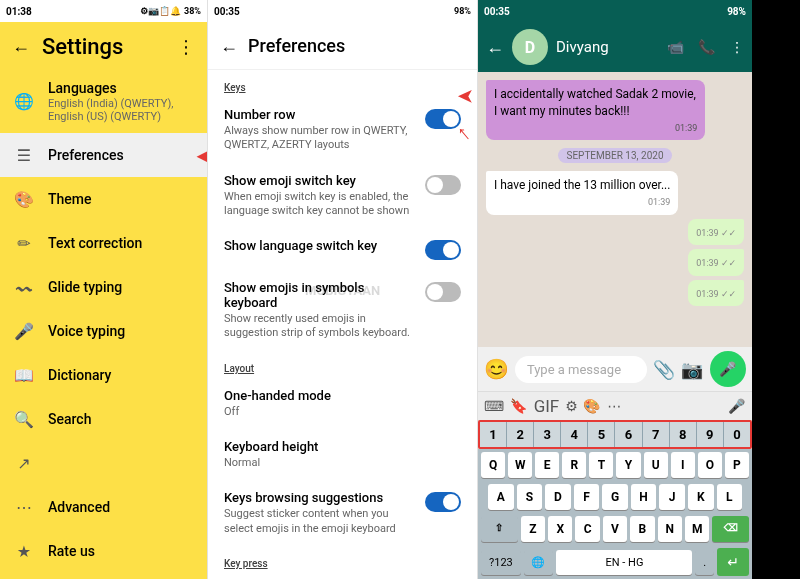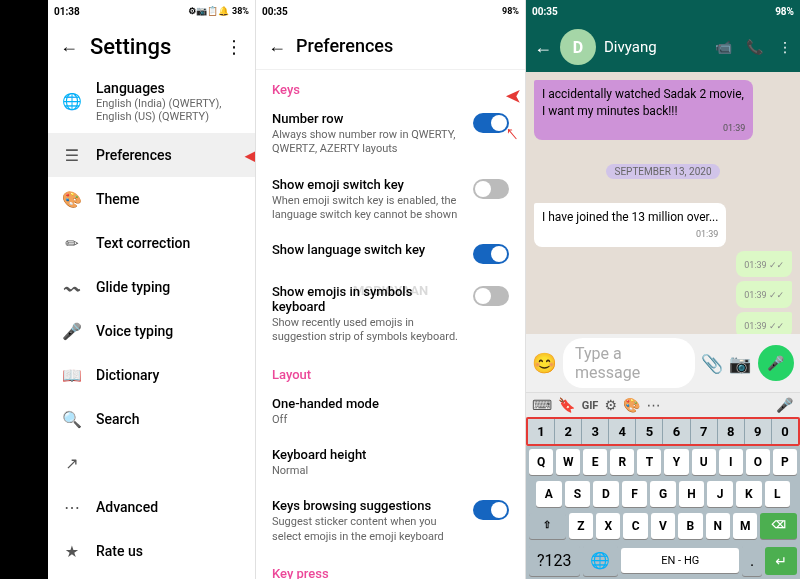--- a/index.html
+++ b/index.html
@@ -2,26 +2,25 @@
 <html><head>
   <meta charset="utf-8">
   <style>
     * { margin: 0; padding: 0; box-sizing: border-box; }
     body { width: 800px; height: 579px; overflow: hidden; display: flex; font-family: 'Roboto', Arial, sans-serif; background: #000; }
 
     
     .panel-settings {
       width: 208px;
       height: 579px;
-      background: #ffffff;
+      background: #fde047;
       display: flex;
       flex-direction: column;
       border-right: 1px solid #e0e0e0;
       overflow: hidden;
-      margin-left: 48px;
     }
     .status-bar-left {
       background: #fff;
       height: 22px;
       display: flex;
       align-items: center;
       padding: 0 6px;
       font-size: 10px;
       color: #000;
       font-weight: bold;
@@ -121,24 +120,25 @@
       font-size: 18px;
       font-weight: 500;
       color: #000;
     }
     .pref-content {
       flex: 1;
       overflow-y: auto;
       padding: 0;
     }
     .section-label {
-      font-size: 13px;
-      color: #ec4899;
+      font-size: 10px;
+      color: #404040;
       padding: 12px 16px 4px;
       font-weight: 500;
+      text-decoration: underline;
     }
     .pref-item {
       padding: 10px 16px;
       display: flex;
       align-items: flex-start;
       justify-content: space-between;
       gap: 12px;
     }
     .pref-item-text { flex: 1; }
     .pref-item-title {
@@ -265,21 +265,21 @@
       text-align: right;
       margin-top: 2px;
     }
     .date-divider {
       text-align: center;
       font-size: 10px;
       color: #666;
       background: #d1c4e9;
       padding: 2px 8px;
       border-radius: 8px;
-      margin: 20px auto;
+      margin: 4px auto;
     }
     .chat-input-area {
       background: #f0f0f0;
       display: flex;
       align-items: center;
       padding: 4px 6px;
       gap: 6px;
     }
     .chat-input-box {
       flex: 1;
@@ -360,21 +360,21 @@
     .keyboard-bottom-row {
       background: #b0bec5;
       display: flex;
       align-items: center;
       gap: 3px;
       padding: 3px;
     }
     .kb-bottom-key {
       background: #b0bec5;
       padding: 6px 8px;
-      font-size: 16px;
+      font-size: 11px;
       color: #000;
       border-radius: 3px;
       cursor: pointer;
       box-shadow: 0 1px 0 #888;
     }
     .kb-space {
       flex: 1;
       background: #fff;
       padding: 6px 0;
       text-align: center;
@@ -632,31 +632,31 @@
     </div>
     <div class="message-bubble message-sent">
       <span> </span>
       <div class="message-time">01:39 ✓✓</div>
     </div>
   </div>
 
   <div class="chat-input-area">
     <span style="font-size:20px;">😊</span>
     <div class="chat-input-box">
-      <span style="color:#aaa; font-size:16px;">Type a message</span>
+      <span style="color:#aaa; font-size:13px;">Type a message</span>
     </div>
     <span style="font-size:18px; color:#555;">📎</span>
     <span style="font-size:18px; color:#555;">📷</span>
     <div class="mic-btn">🎤</div>
   </div>
 
   <div class="keyboard-toolbar">
     <span class="kb-icon">⌨</span>
     <span class="kb-icon">🔖</span>
-    <span class="kb-icon" style="font-size:11px; font-weight:bold;">GIF</span>
+    <span class="kb-icon" style="font-size:17px; font-weight:normal;">GIF</span>
     <span class="kb-icon">⚙</span>
     <span class="kb-icon">🎨</span>
     <span class="kb-icon">⋯</span>
     <span style="flex:1;"></span>
     <span class="kb-icon">🎤</span>
   </div>
 
   <div class="keyboard-number-row">
     <div class="kb-key">1</div>
     <div class="kb-key">2</div>

